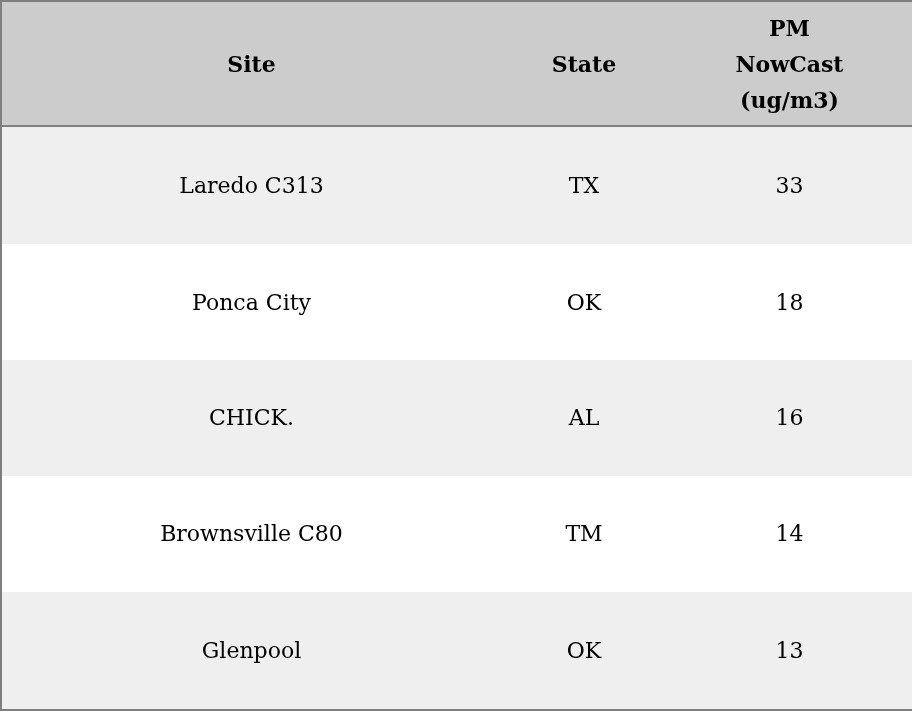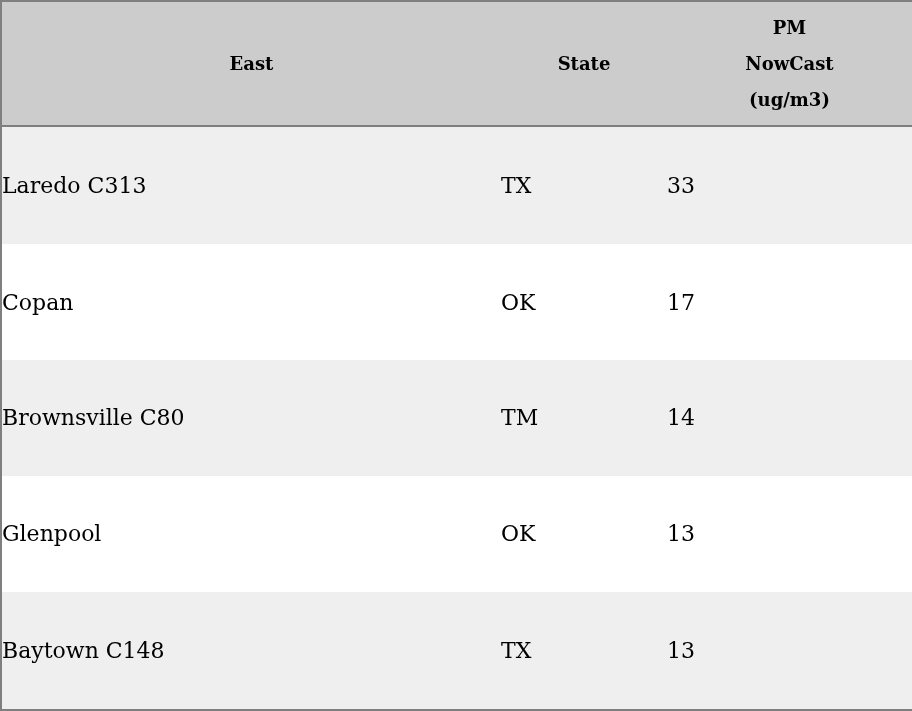--- a/index.html
+++ b/index.html
@@ -20,77 +20,77 @@
     color: #000000;
   }
   col.c-site  { width: 500px; }
   col.c-state { width: 166px; }
   col.c-value { width: 246px; }
   thead tr {
     background: #cccccc;
   }
   thead th {
     height: 123px;
-    font-size: 18px;
+    font-size: 22px;
     font-weight: bold;
     text-align: center;
     vertical-align: middle;
     line-height: 36px;
     border-bottom: 2px solid #7f7f7f;
     white-space: pre-line;
     padding: 0;
   }
   tbody td {
     height: 57px;
     font-size: 22px;
-    text-align: left;
+    text-align: center;
     vertical-align: middle;
     padding: 0;
   }
   tbody tr:nth-child(odd)  { background: #efefef; }
   tbody tr:nth-child(even) { background: #ffffff; }
 </style>
 </head>
 <body>
 
 <table>
   <colgroup>
     <col class="c-site">
     <col class="c-state">
     <col class="c-value">
   </colgroup>
   <thead>
     <tr>
-      <th>East</th>
+      <th>Site</th>
       <th>State</th>
       <th>PM
 NowCast
 (ug/m3)</th>
     </tr>
   </thead>
   <tbody>
       <tr>
         <td>Laredo C313</td>
         <td>TX</td>
         <td>33</td>
       </tr>
       <tr>
-        <td>Copan</td>
+        <td>Ponca City</td>
         <td>OK</td>
-        <td>17</td>
+        <td>18</td>
+      </tr>
+      <tr>
+        <td>CHICK.</td>
+        <td>AL</td>
+        <td>16</td>
       </tr>
       <tr>
         <td>Brownsville C80</td>
         <td>TM</td>
         <td>14</td>
       </tr>
       <tr>
         <td>Glenpool</td>
         <td>OK</td>
         <td>13</td>
       </tr>
-      <tr>
-        <td>Baytown C148</td>
-        <td>TX</td>
-        <td>13</td>
-      </tr>
     </tbody>
 </table>
 
 </body></html>

